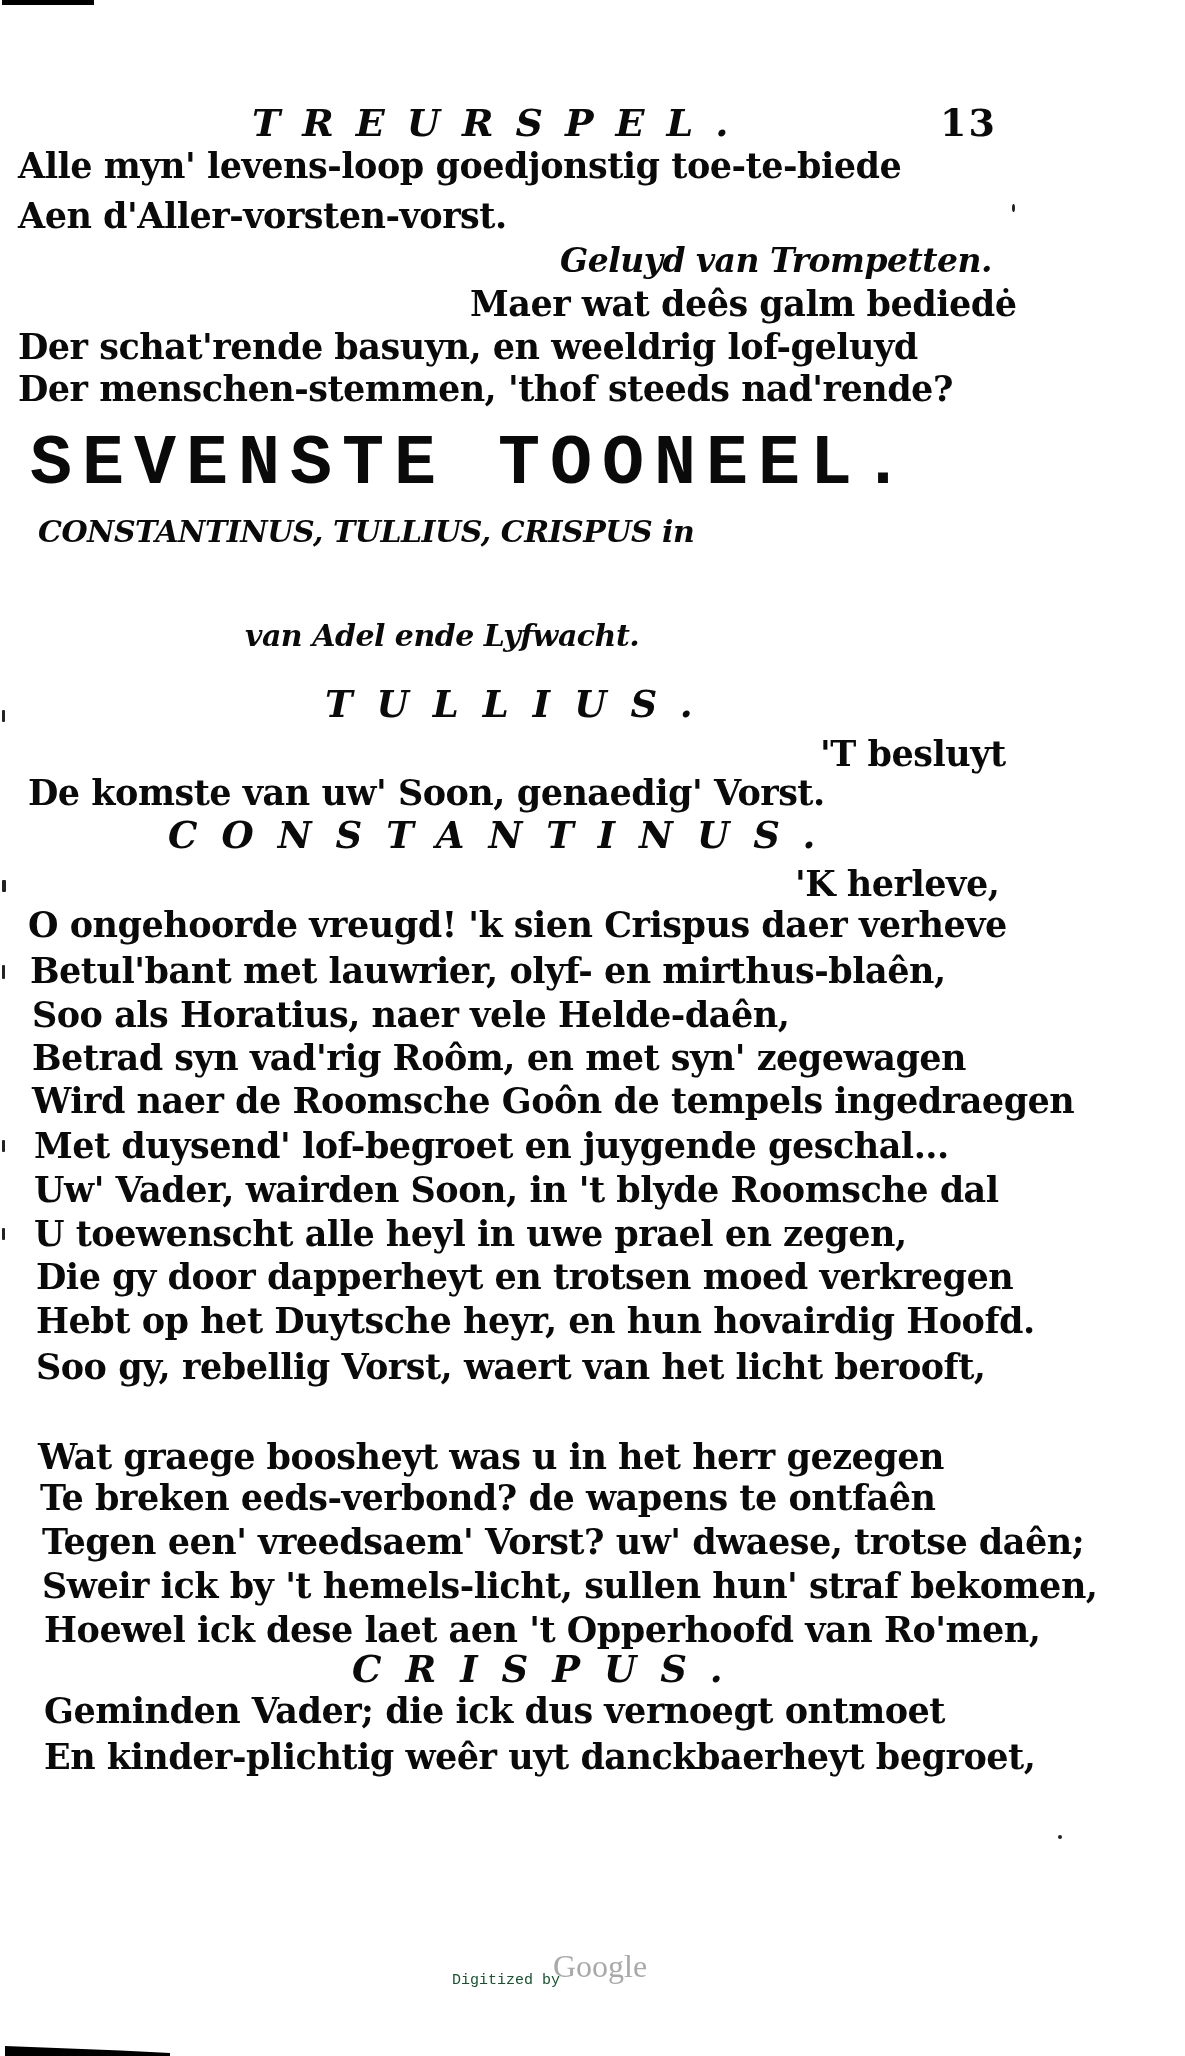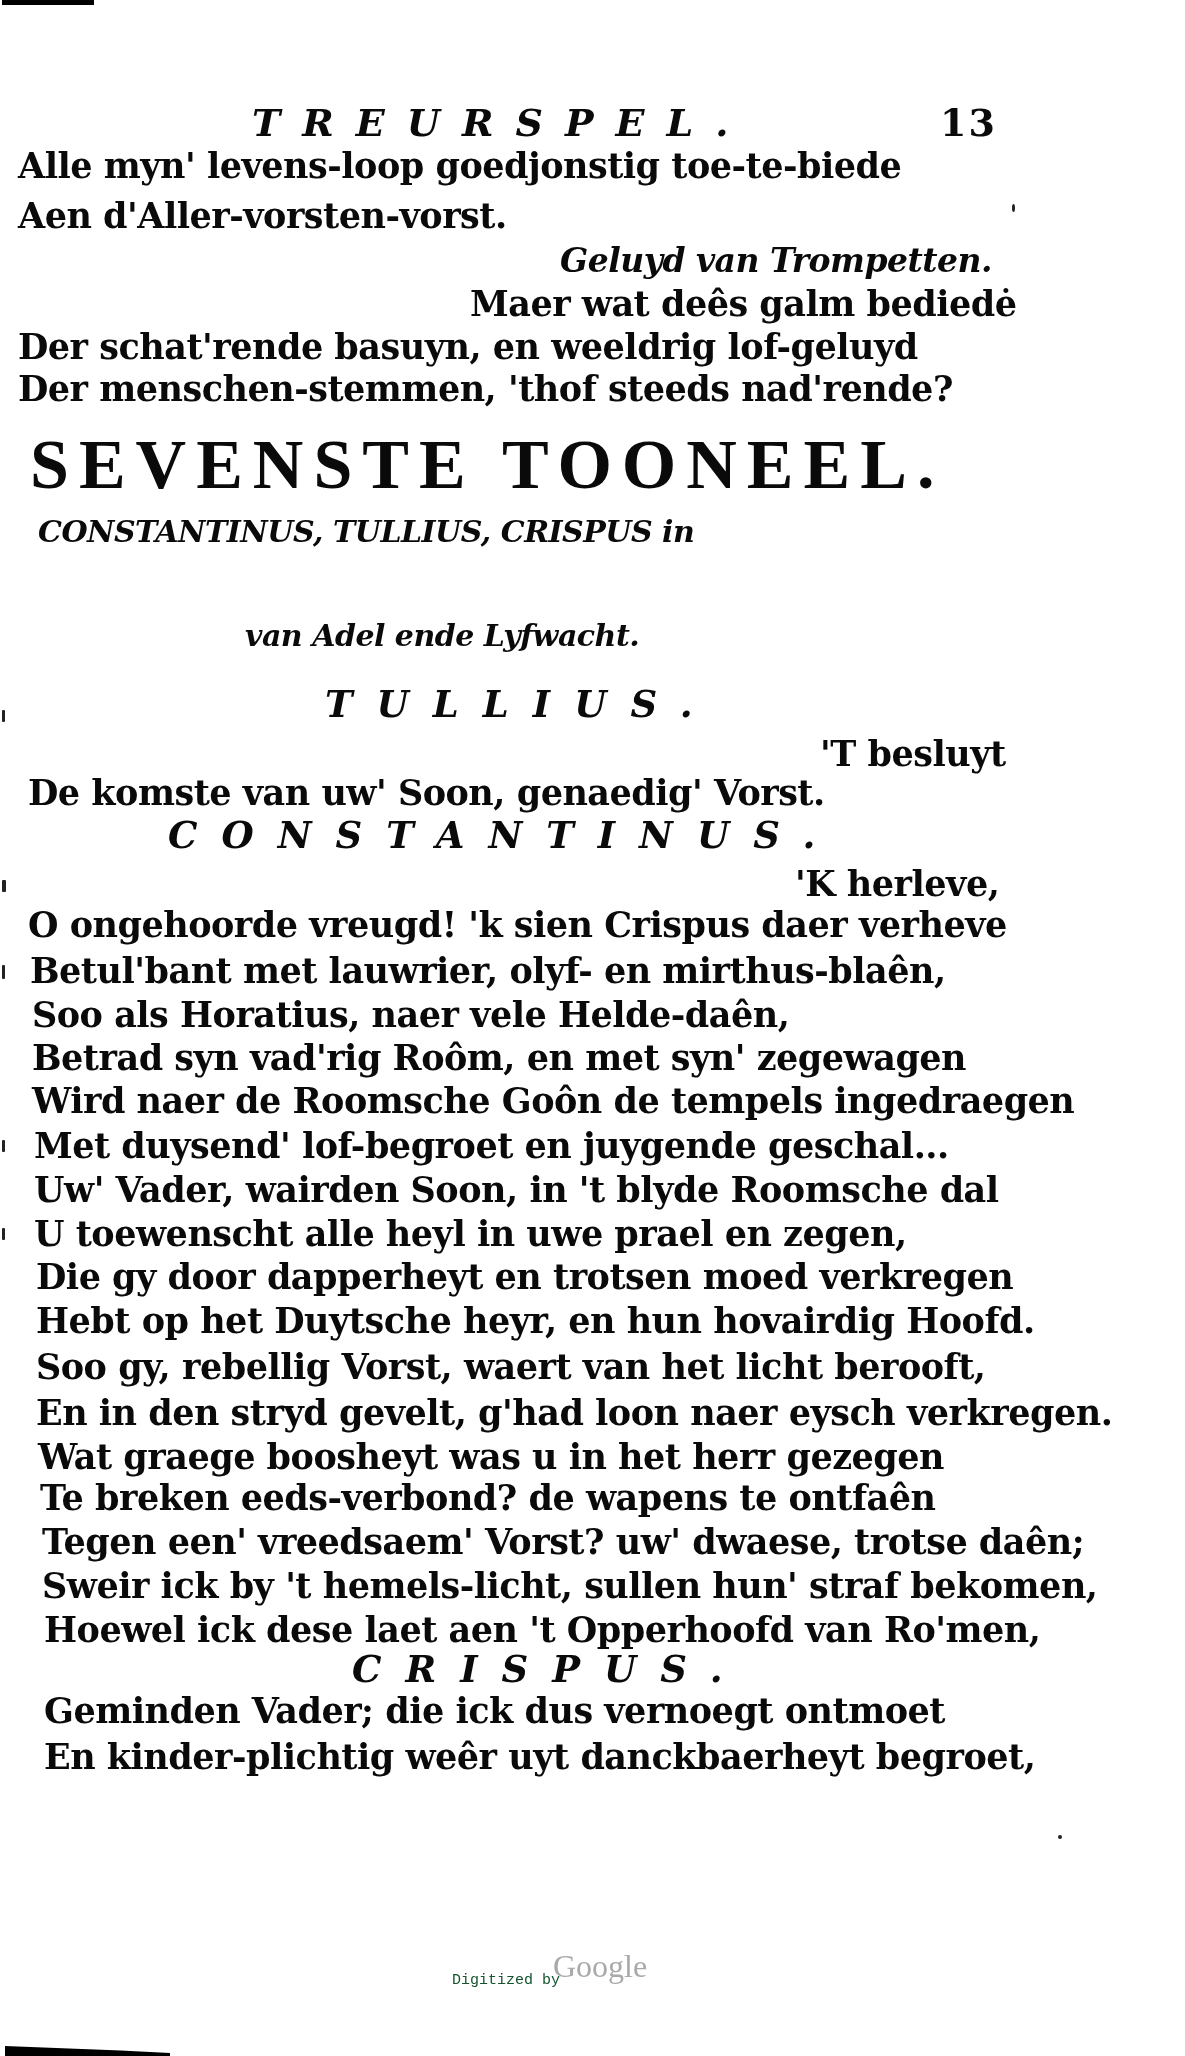--- a/index.html
+++ b/index.html
@@ -61,21 +61,21 @@
 
   <div class="line verse" style="left:18px;top:148px;">Alle myn' levens-loop goedjonstig toe-te-biede</div>
   <div class="line verse" style="left:18px;top:198px;">Aen d'Aller-vorsten-vorst.</div>
 
   <div class="line stage-dir" style="left:560px;top:244px;">Geluyd van Trompetten.</div>
 
   <div class="line verse" style="left:470px;top:286px;">Maer wat deês galm bediedė</div>
   <div class="line verse" style="left:18px;top:329px;">Der schat'rende basuyn, en weeldrig lof-geluyd</div>
   <div class="line verse" style="left:18px;top:371px;">Der menschen-stemmen, 'thof steeds nad'rende?</div>
 
-  <div class="line scene-title" style="left:30px;top:430px;">SEVENSTE TOONEEL.</div>
+  <div class="line scene-title" style="left:30px;top:430px;font-family:Liberation Mono, monospace;">SEVENSTE TOONEEL.</div>
 
   <div class="line cast" style="left:38px;top:517px;">CONSTANTINUS, TULLIUS, CRISPUS in</div>
   <div class="line cast" style="left:245px;top:621px;">van Adel ende Lyfwacht.</div>
 
   <div class="line speaker" style="left:325px;top:686px;">TULLIUS.</div>
   <div class="line verse" style="left:820px;top:736px;">'T besluyt</div>
   <div class="line verse" style="left:28px;top:775px;">De komste van uw' Soon, genaedig' Vorst.</div>
 
   <div class="line speaker" style="left:168px;top:817px;">CONSTANTINUS.</div>
   <div class="line verse" style="left:795px;top:866px;">'K herleve,</div>
@@ -83,21 +83,20 @@
   <div class="line verse" style="left:30px;top:953px;">Betul'bant met lauwrier, olyf- en mirthus-blaên,</div>
   <div class="line verse" style="left:32px;top:997px;">Soo als Horatius, naer vele Helde-daên,</div>
   <div class="line verse" style="left:32px;top:1040px;">Betrad syn vad'rig Roôm, en met syn' zegewagen</div>
   <div class="line verse" style="left:32px;top:1083px;">Wird naer de Roomsche Goôn de tempels ingedraegen</div>
   <div class="line verse" style="left:34px;top:1128px;">Met duysend' lof-begroet en juygende geschal...</div>
   <div class="line verse" style="left:34px;top:1172px;">Uw' Vader, wairden Soon, in 't blyde Roomsche dal</div>
   <div class="line verse" style="left:34px;top:1216px;">U toewenscht alle heyl in uwe prael en zegen,</div>
   <div class="line verse" style="left:36px;top:1259px;">Die gy door dapperheyt en trotsen moed verkregen</div>
   <div class="line verse" style="left:36px;top:1303px;">Hebt op het Duytsche heyr, en hun hovairdig Hoofd.</div>
   <div class="line verse" style="left:36px;top:1349px;">Soo gy, rebellig Vorst, waert van het licht berooft,</div>
-  <div class="line verse" style="left:36px;top:1395px;">En in den stryd gevelt, g'had loon naer eysch verkregen.</div>
   <div class="line verse" style="left:38px;top:1439px;">Wat graege boosheyt was u in het herr gezegen</div>
   <div class="line verse" style="left:40px;top:1480px;text-align:right;">Te breken eeds-verbond? de wapens te ontfaên</div>
   <div class="line verse" style="left:42px;top:1524px;">Tegen een' vreedsaem' Vorst? uw' dwaese, trotse daên;</div>
   <div class="line verse" style="left:42px;top:1568px;">Sweir ick by 't hemels-licht, sullen hun' straf bekomen,</div>
   <div class="line verse" style="left:44px;top:1612px;">Hoewel ick dese laet aen 't Opperhoofd van Ro'men,</div>
 
   <div class="line speaker" style="left:352px;top:1651px;">CRISPUS.</div>
   <div class="line verse" style="left:44px;top:1693px;">Geminden Vader; die ick dus vernoegt ontmoet</div>
   <div class="line verse" style="left:44px;top:1739px;">En kinder-plichtig weêr uyt danckbaerheyt begroet,</div>
 

